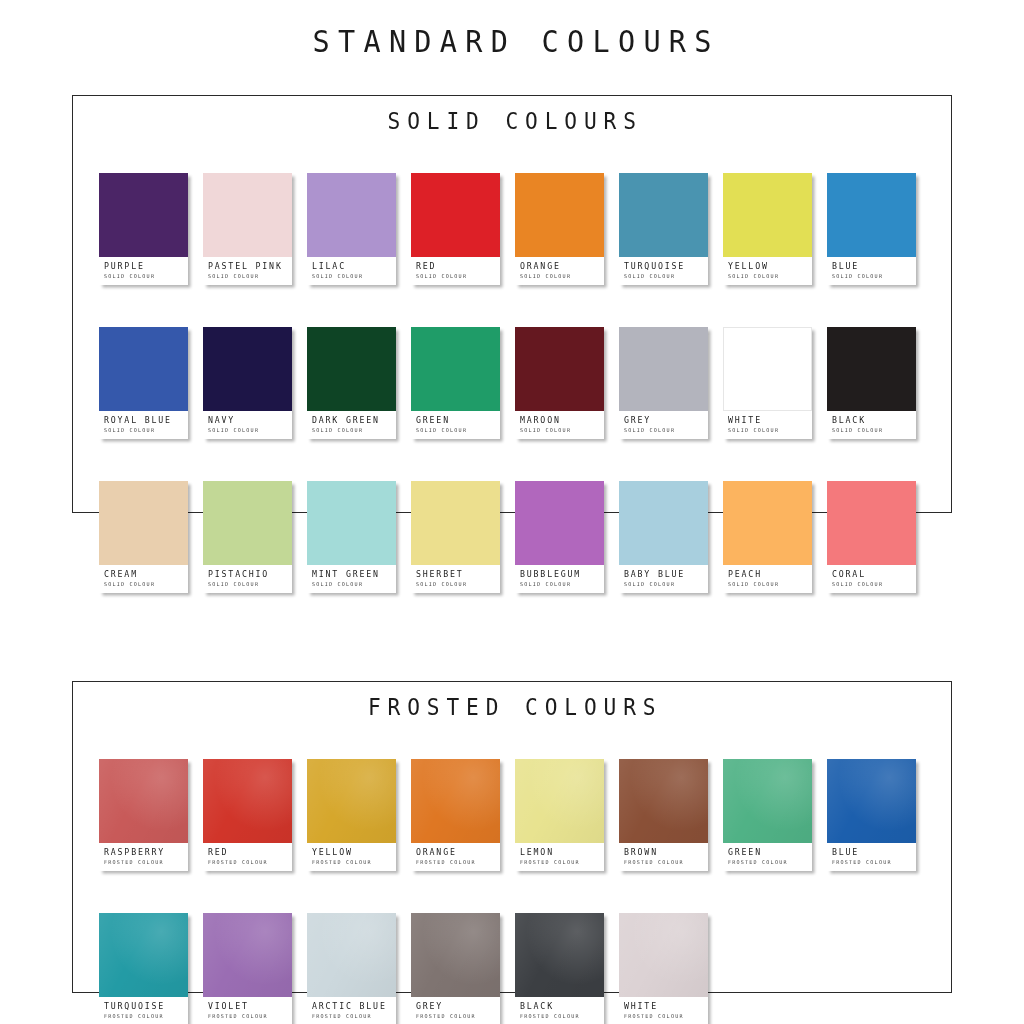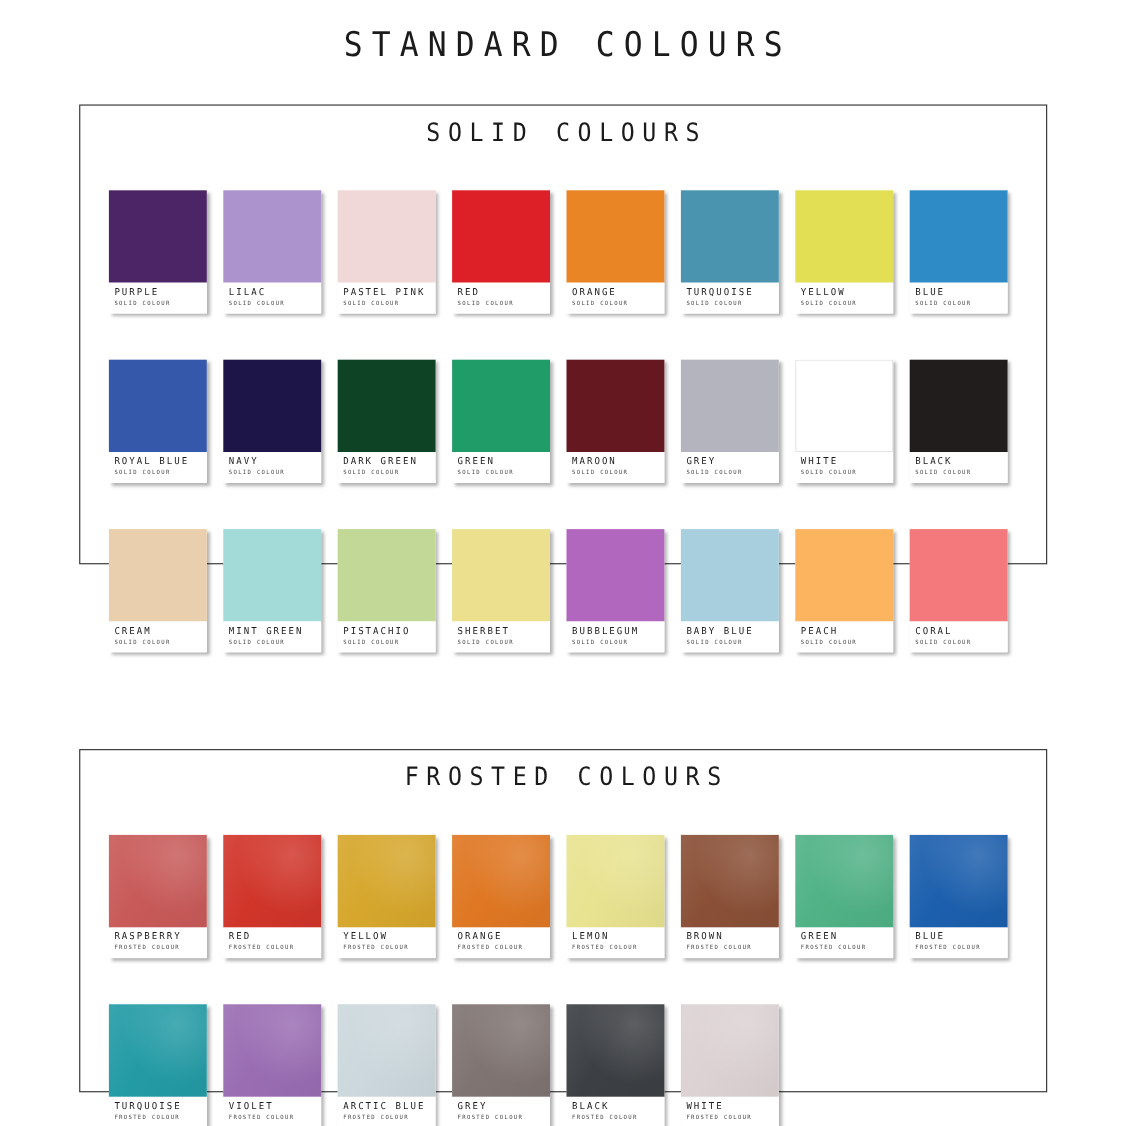--- a/index.html
+++ b/index.html
@@ -137,34 +137,34 @@
     <div class="section-title">SOLID COLOURS</div>
     <div class="grid" id="grid-solid">
         <div class="card">
           <div class="chip" style="background: rgb(75, 37, 102);"></div>
           <div class="label">
             <span class="label-name">PURPLE</span>
             <span class="label-sub">SOLID COLOUR</span>
           </div>
         </div>
         <div class="card">
+          <div class="chip" style="background: rgb(240, 215, 216);"></div>
+          <div class="label">
+            <span class="label-name">PASTEL PINK</span>
+            <span class="label-sub">SOLID COLOUR</span>
+          </div>
+        </div>
+        <div class="card">
           <div class="chip" style="background: rgb(173, 147, 206);"></div>
           <div class="label">
             <span class="label-name">LILAC</span>
             <span class="label-sub">SOLID COLOUR</span>
           </div>
         </div>
         <div class="card">
-          <div class="chip" style="background: rgb(240, 215, 216);"></div>
-          <div class="label">
-            <span class="label-name">PASTEL PINK</span>
-            <span class="label-sub">SOLID COLOUR</span>
-          </div>
-        </div>
-        <div class="card">
           <div class="chip" style="background: rgb(221, 32, 39);"></div>
           <div class="label">
             <span class="label-name">RED</span>
             <span class="label-sub">SOLID COLOUR</span>
           </div>
         </div>
         <div class="card">
           <div class="chip" style="background: rgb(233, 133, 36);"></div>
           <div class="label">
             <span class="label-name">ORANGE</span>
@@ -249,30 +249,30 @@
           </div>
         </div>
         <div class="card">
           <div class="chip" style="background: rgb(233, 207, 174);"></div>
           <div class="label">
             <span class="label-name">CREAM</span>
             <span class="label-sub">SOLID COLOUR</span>
           </div>
         </div>
         <div class="card">
+          <div class="chip" style="background: rgb(194, 216, 150);"></div>
+          <div class="label">
+            <span class="label-name">PISTACHIO</span>
+            <span class="label-sub">SOLID COLOUR</span>
+          </div>
+        </div>
+        <div class="card">
           <div class="chip" style="background: rgb(163, 219, 216);"></div>
           <div class="label">
             <span class="label-name">MINT GREEN</span>
-            <span class="label-sub">SOLID COLOUR</span>
-          </div>
-        </div>
-        <div class="card">
-          <div class="chip" style="background: rgb(194, 216, 150);"></div>
-          <div class="label">
-            <span class="label-name">PISTACHIO</span>
             <span class="label-sub">SOLID COLOUR</span>
           </div>
         </div>
         <div class="card">
           <div class="chip" style="background: rgb(236, 223, 142);"></div>
           <div class="label">
             <span class="label-name">SHERBET</span>
             <span class="label-sub">SOLID COLOUR</span>
           </div>
         </div>

